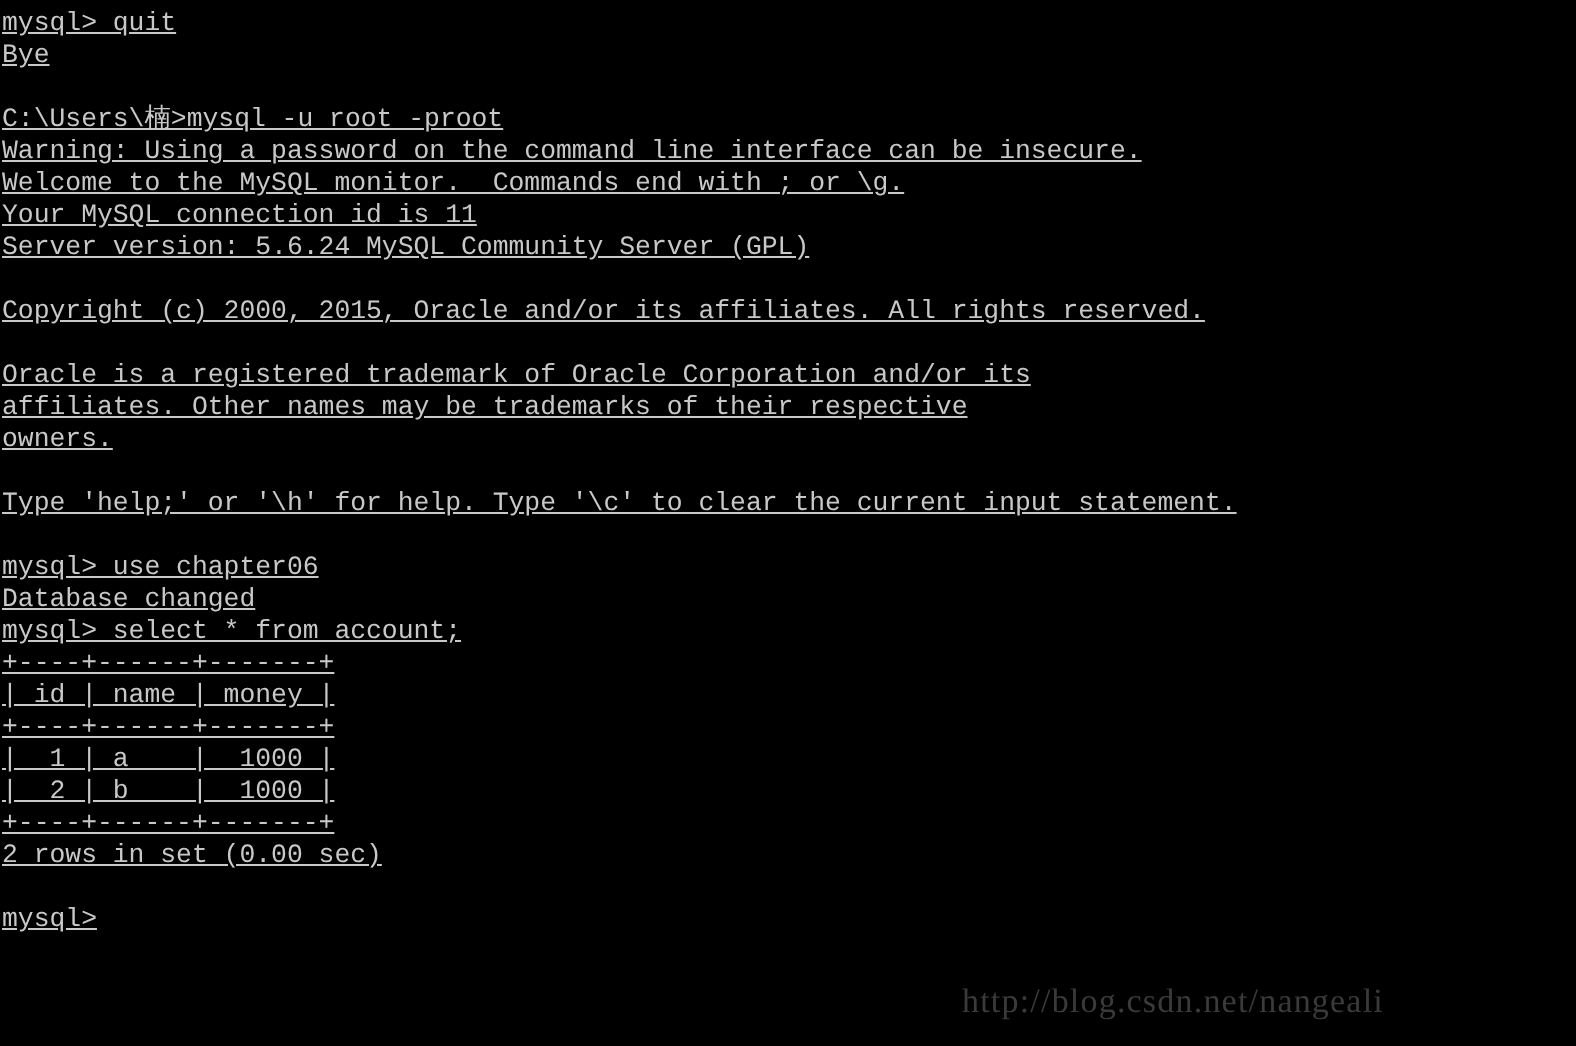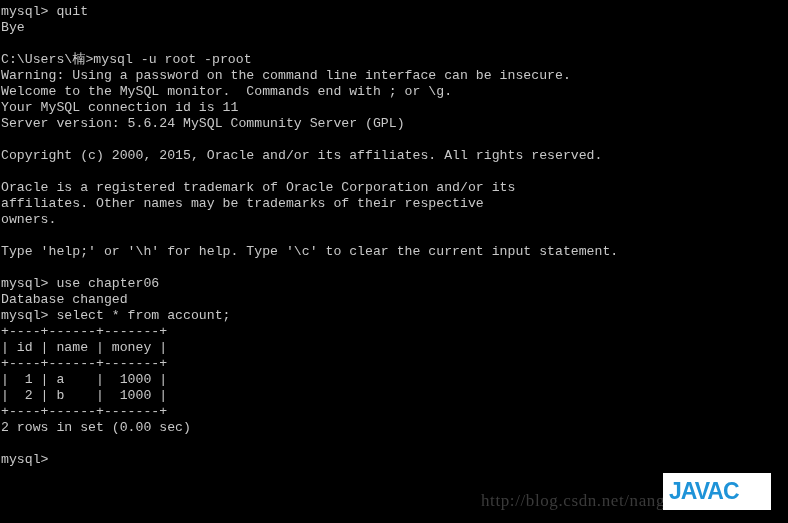--- a/index.html
+++ b/index.html
@@ -21,20 +21,21 @@
     width: 788px;
     height: 515px;
     padding: 4px 0 0 1px;
     box-sizing: border-box;
     font-family: "Liberation Mono", "DejaVu Sans Mono", monospace;
     font-size: 13.2px;
     line-height: 16px;
     color: #c8c8c8;
     white-space: pre;
     letter-spacing: 0px;
+    text-decoration: underline;
     -webkit-font-smoothing: none;
   }
   .line {
     height: 16px;
     white-space: pre;
   }
   .blank {
     height: 16px;
   }
   
@@ -77,17 +78,14 @@
 </style>
 </head>
 <body>
 
 <div id="screen" style="background: rgb(0, 0, 0);">
 
   <div id="console" style="color: rgb(200, 200, 200);"><div class="line">mysql&gt; quit</div><div class="line">Bye</div><div class="blank"></div><div class="line">C:\Users\楠&gt;mysql -u root -proot</div><div class="line">Warning: Using a password on the command line interface can be insecure.</div><div class="line">Welcome to the MySQL monitor.  Commands end with ; or \g.</div><div class="line">Your MySQL connection id is 11</div><div class="line">Server version: 5.6.24 MySQL Community Server (GPL)</div><div class="blank"></div><div class="line">Copyright (c) 2000, 2015, Oracle and/or its affiliates. All rights reserved.</div><div class="blank"></div><div class="line">Oracle is a registered trademark of Oracle Corporation and/or its</div><div class="line">affiliates. Other names may be trademarks of their respective</div><div class="line">owners.</div><div class="blank"></div><div class="line">Type 'help;' or '\h' for help. Type '\c' to clear the current input statement.</div><div class="blank"></div><div class="line">mysql&gt; use chapter06</div><div class="line">Database changed</div><div class="line">mysql&gt; select * from account;</div><div class="line">+----+------+-------+</div><div class="line">| id | name | money |</div><div class="line">+----+------+-------+</div><div class="line">|  1 | a    |  1000 |</div><div class="line">|  2 | b    |  1000 |</div><div class="line">+----+------+-------+</div><div class="line">2 rows in set (0.00 sec)</div><div class="blank"></div><div class="line">mysql&gt;</div></div>
 
   <div id="watermark" style="color: rgb(58, 58, 58);">http://blog.csdn.net/nangeali</div>
 
-  <div id="logo-box" style="background: rgb(255, 255, 255);">
-    <div id="logo-mark" style="color: rgb(30, 147, 216);">JAVAC</div>
-  </div>
 
 </div>
 
 </body></html>

